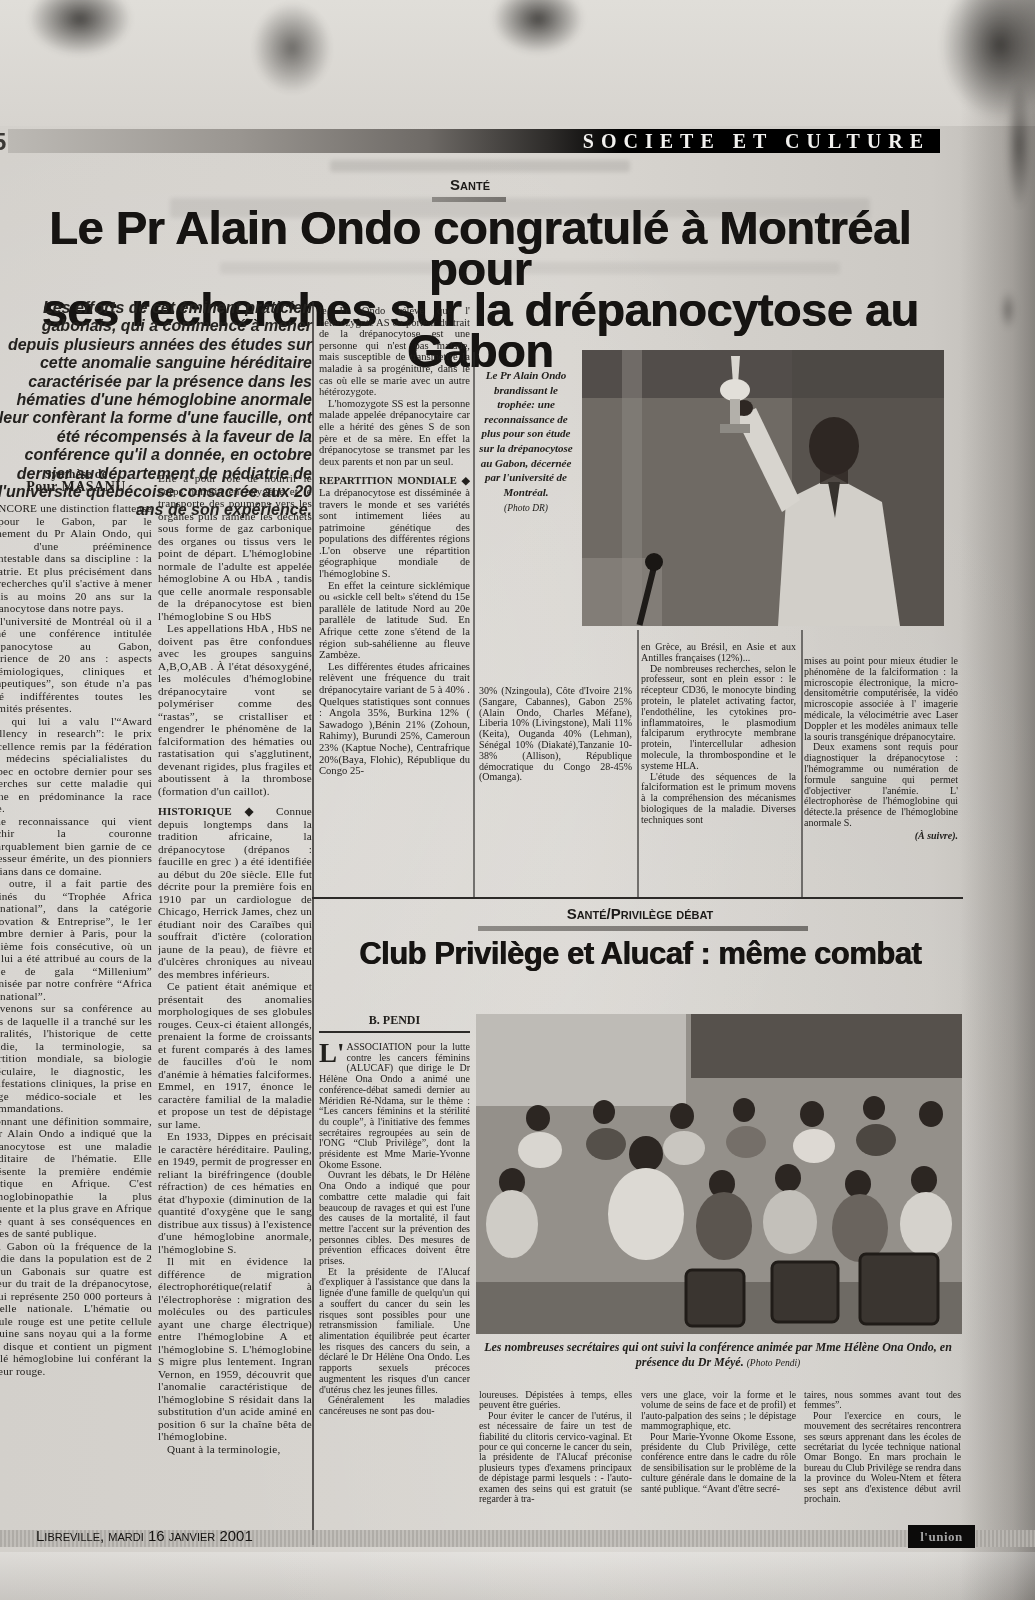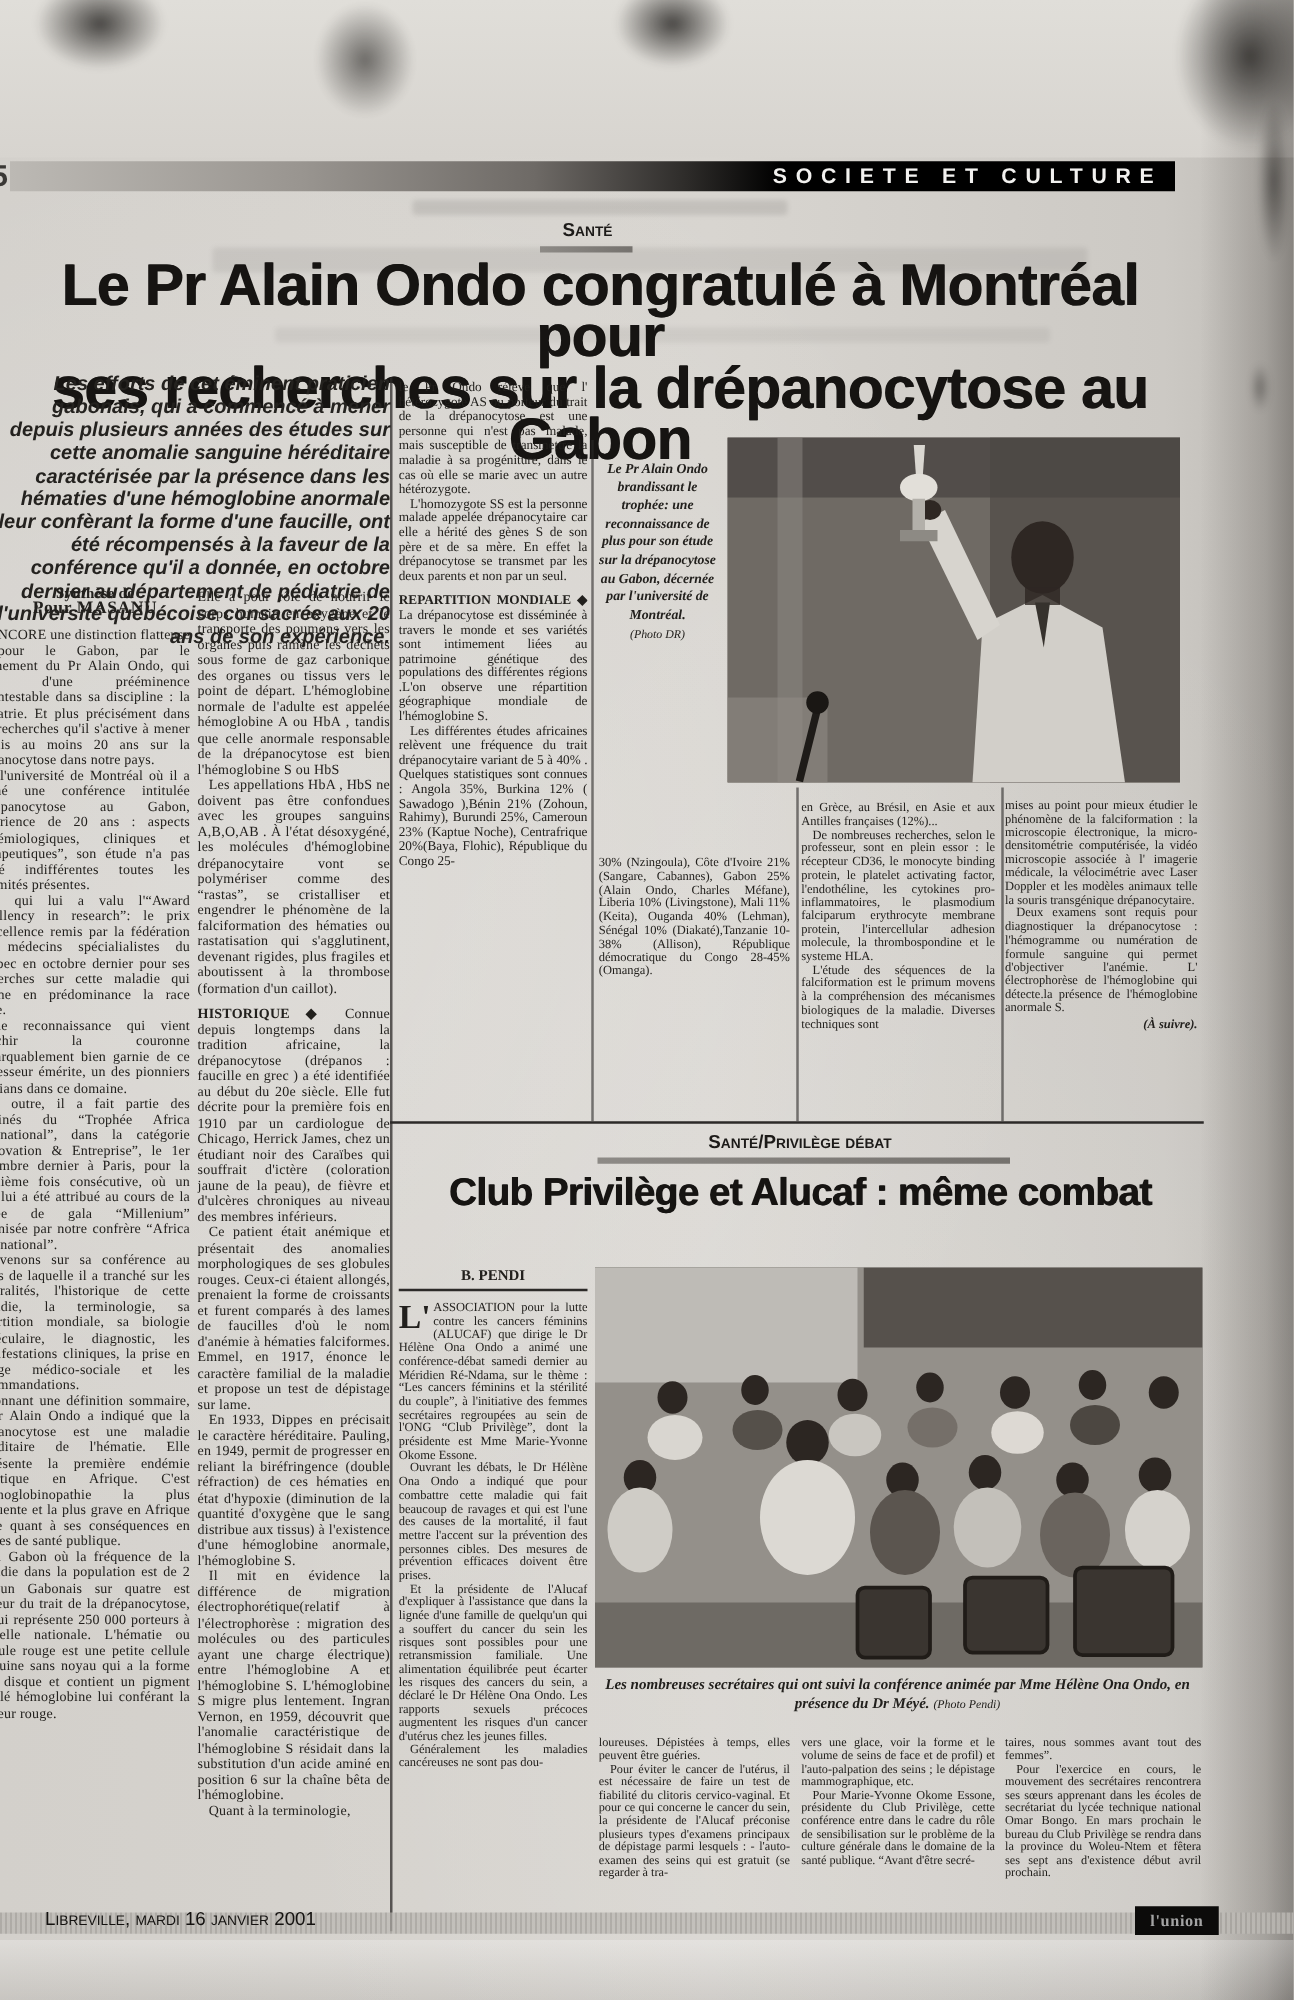--- a/index.html
+++ b/index.html
@@ -13,22 +13,22 @@
   
   .strip-top{left:0;top:0;width:1035px;height:126px;background:linear-gradient(180deg,#e0ded9,#d7d4cf);}
   .strip-right{left:960px;top:0;width:75px;height:1600px;background:linear-gradient(90deg,rgba(0,0,0,0),rgba(95,90,85,.30) 70%,rgba(70,66,62,.45));}
   .strip-bottom{left:0;top:1552px;width:1035px;height:48px;background:linear-gradient(180deg,rgba(255,255,255,.25),rgba(0,0,0,.05));}
   .blob{filter:blur(3px);border-radius:50%;background:radial-gradient(ellipse,rgba(20,18,16,.75),rgba(20,18,16,0) 70%);}
   .ghost{filter:blur(2px);opacity:.14;background:#4a4744;border-radius:3px;}
   
   .banner{left:8px;top:129px;width:932px;height:24px;
     background:linear-gradient(90deg,#bcb9b4 0%,#999590 25%,#6e6a66 45%,#2e2c2a 58%,#000 66%);
     display:flex;align-items:center;justify-content:flex-end;}
-  .banner span{font-family:Liberation Sans, sans-serif;font-weight:bold;color:#f2f1ef;
-    font-size:17px;letter-spacing:7px;padding-right:10px;white-space:nowrap;}
+  .banner span{font-family:Liberation Serif, serif;font-weight:bold;color:#f2f1ef;
+    font-size:20px;letter-spacing:7px;padding-right:10px;white-space:nowrap;}
   .pagenum{left:-7px;top:128px;font-family:"Liberation Sans",sans-serif;font-weight:bold;font-size:24px;color:#3a3835;}
   
   .kicker{font-family:"Liberation Sans",sans-serif;font-weight:bold;font-variant:small-caps;
     color:#1c1a18;text-align:center;}
   .kbar{background:linear-gradient(90deg,#8d8a86,#75726e);height:5px;}
   
   .hl1{left:18px;top:207px;width:924px;text-align:center;font-family:"Liberation Sans",sans-serif;
     font-weight:bold;font-size:47px;line-height:41px;color:#161412;letter-spacing:-.5px;
     text-shadow:.7px 0 0 #161412;}
   .lede{left:-14px;top:299px;width:326px;text-align:right;font-family:"Liberation Sans",sans-serif;
@@ -38,21 +38,21 @@
   .byline1 .b1b{font-size:14px;display:block;letter-spacing:.5px;}
   .col{overflow:hidden;text-align:justify;}
   .col p{margin:0;text-indent:9px;}
   .col p:first-child{text-indent:0;}
   .col p.subhead{text-indent:0;margin-top:8px;}
   .c1{left:-22px;top:468px;width:174px;height:1062px;font-size:11.2px;line-height:12.5px;letter-spacing:.2px;}
   .c2{left:158px;top:472px;width:154px;height:1058px;font-size:11.2px;line-height:12.5px;letter-spacing:.2px;}
   .c3{left:319px;top:305px;width:151px;height:590px;font-size:10.6px;line-height:11.6px;}
   .c4{left:479px;top:642px;width:153px;height:253px;font-size:10px;line-height:10.8px;margin-top:44px;}
   .c5{left:641px;top:642px;width:155px;height:253px;font-size:10px;line-height:10.8px;}
-  .c6{left:804px;top:640px;width:154px;height:256px;font-size:10px;line-height:10.8px;}
+  .c6{left:804px;top:656px;width:154px;height:256px;font-size:10px;line-height:10.8px;}
   .suivre{text-align:right;font-style:italic;font-weight:bold;margin-top:2px;}
   .drop::first-letter{float:left;font-size:27px;line-height:21px;font-weight:bold;padding:1px 2px 0 0;}
   .cap1{left:476px;top:368px;width:100px;text-align:center;font-style:italic;font-weight:bold;
     font-size:11px;line-height:14.6px;}
   .cap1 .credit,.cap2 .credit{font-weight:normal;font-size:9.5px;}
   
   .vr{background:#2c2a28;width:2px;}
   .hr{background:#2c2a28;height:2px;}
   
   .hl2{left:322px;top:936px;width:636px;text-align:center;font-family:"Liberation Sans",sans-serif;
@@ -137,20 +137,21 @@
       <p class="subhead"><b>HISTORIQUE ◆ </b>Connue depuis longtemps dans la tradition africaine, la drépanocytose (drépanos : faucille en grec ) a été identifiée au début du 20e siècle. Elle fut décrite pour la première fois en 1910 par un cardiologue de Chicago, Herrick James, chez un étudiant noir des Caraïbes qui souffrait d'ictère (coloration jaune de la peau), de fièvre et d'ulcères chroniques au niveau des membres inférieurs.</p>
       <p>Ce patient était anémique et présentait des anomalies morphologiques de ses globules rouges. Ceux-ci étaient allongés, prenaient la forme de croissants et furent comparés à des lames de faucilles d'où le nom d'anémie à hématies falciformes. Emmel, en 1917, énonce le caractère familial de la maladie et propose un test de dépistage sur lame.</p>
       <p>En 1933, Dippes en précisait le caractère héréditaire. Pauling, en 1949, permit de progresser en reliant la biréfringence (double réfraction) de ces hématies en état d'hypoxie (diminution de la quantité d'oxygène que le sang distribue aux tissus) à l'existence d'une hémoglobine anormale, l'hémoglobine S.</p>
       <p>Il mit en évidence la différence de migration électrophorétique(relatif à l'électrophorèse : migration des molécules ou des particules ayant une charge électrique) entre l'hémoglobine A et l'hémoglobine S. L'hémoglobine S migre plus lentement. Ingran Vernon, en 1959, découvrit que l'anomalie caractéristique de l'hémoglobine S résidait dans la substitution d'un acide aminé en position 6 sur la chaîne bêta de l'hémoglobine.</p>
       <p>Quant à la terminologie,</p>
     </div>
   <div class="abs col c3">
       <p>le Pr Ondo rélève que l' hétérozygote AS ou porteur du trait de la drépanocytose est une personne qui n'est pas malade, mais susceptible de transmettre la maladie à sa progéniture, dans le cas où elle se marie avec un autre hétérozygote.</p>
       <p>L'homozygote SS est la personne malade appelée drépanocytaire car elle a hérité des gènes S de son père et de sa mère. En effet la drépanocytose se transmet par les deux parents et non par un seul.</p>
       <p class="subhead"><b>REPARTITION MONDIALE ◆ </b>La drépanocytose est disséminée à travers le monde et ses variétés sont intimement liées au patrimoine génétique des populations des différentes régions .L'on observe une répartition géographique mondiale de l'hémoglobine S.</p>
+      <p>En effet la ceinture sicklémique ou «sickle cell belt» s'étend du 15e parallèle de latitude Nord au 20e parallèle de latitude Sud. En Afrique cette zone s'étend de la région sub-sahélienne au fleuve Zambèze.</p>
       <p>Les différentes études africaines relèvent une fréquence du trait drépanocytaire variant de 5 à 40% . Quelques statistiques sont connues : Angola 35%, Burkina 12% ( Sawadogo ),Bénin 21% (Zohoun, Rahimy), Burundi 25%, Cameroun 23% (Kaptue Noche), Centrafrique 20%(Baya, Flohic), République du Congo 25-</p>
     </div>
   <div class="abs col c4">
       <p>30% (Nzingoula), Côte d'Ivoire 21% (Sangare, Cabannes), Gabon 25% (Alain Ondo, Charles Méfane), Liberia 10% (Livingstone), Mali 11% (Keita), Ouganda 40% (Lehman), Sénégal 10% (Diakaté),Tanzanie 10-38% (Allison), République démocratique du Congo 28-45% (Omanga).</p>
     </div>
   <div class="abs col c5">
       <p>en Grèce, au Brésil, en Asie et aux Antilles françaises (12%)...</p>
       <p>De nombreuses recherches, selon le professeur, sont en plein essor : le récepteur CD36, le monocyte binding protein, le platelet activating factor, l'endothéline, les cytokines pro-inflammatoires, le plasmodium falciparum erythrocyte membrane protein, l'intercellular adhesion molecule, la thrombospondine et le systeme HLA.</p>
       <p>L'étude des séquences de la falciformation est le primum movens à la compréhension des mécanismes biologiques de la maladie. Diverses techniques sont</p>
     </div>

